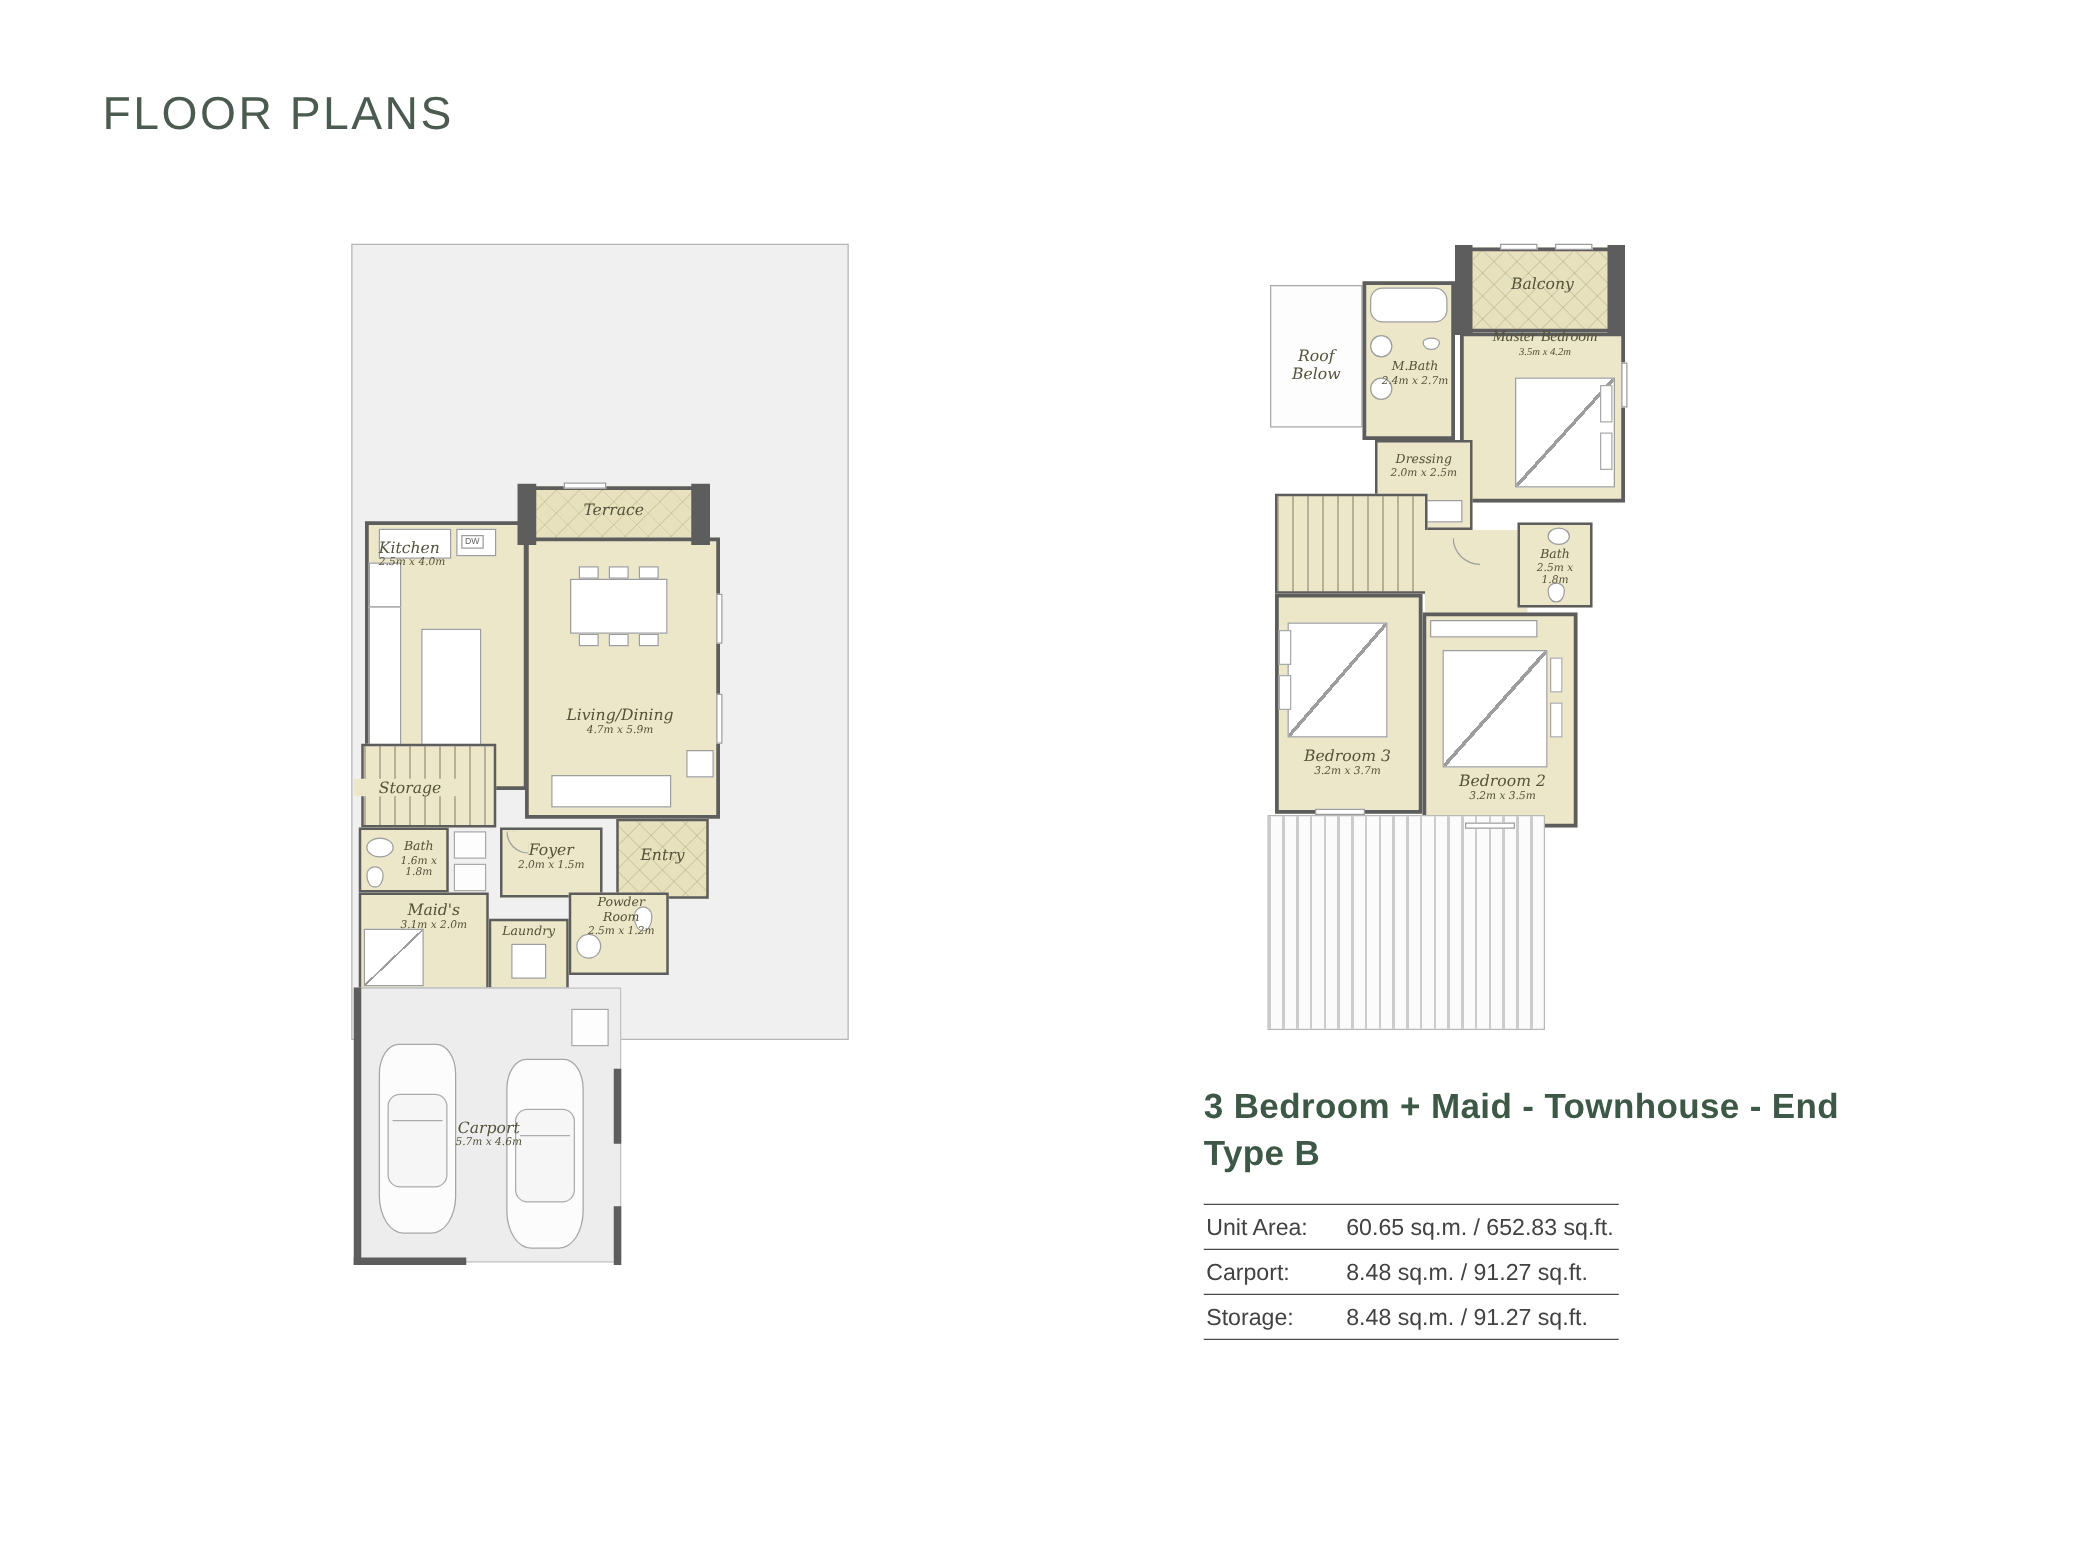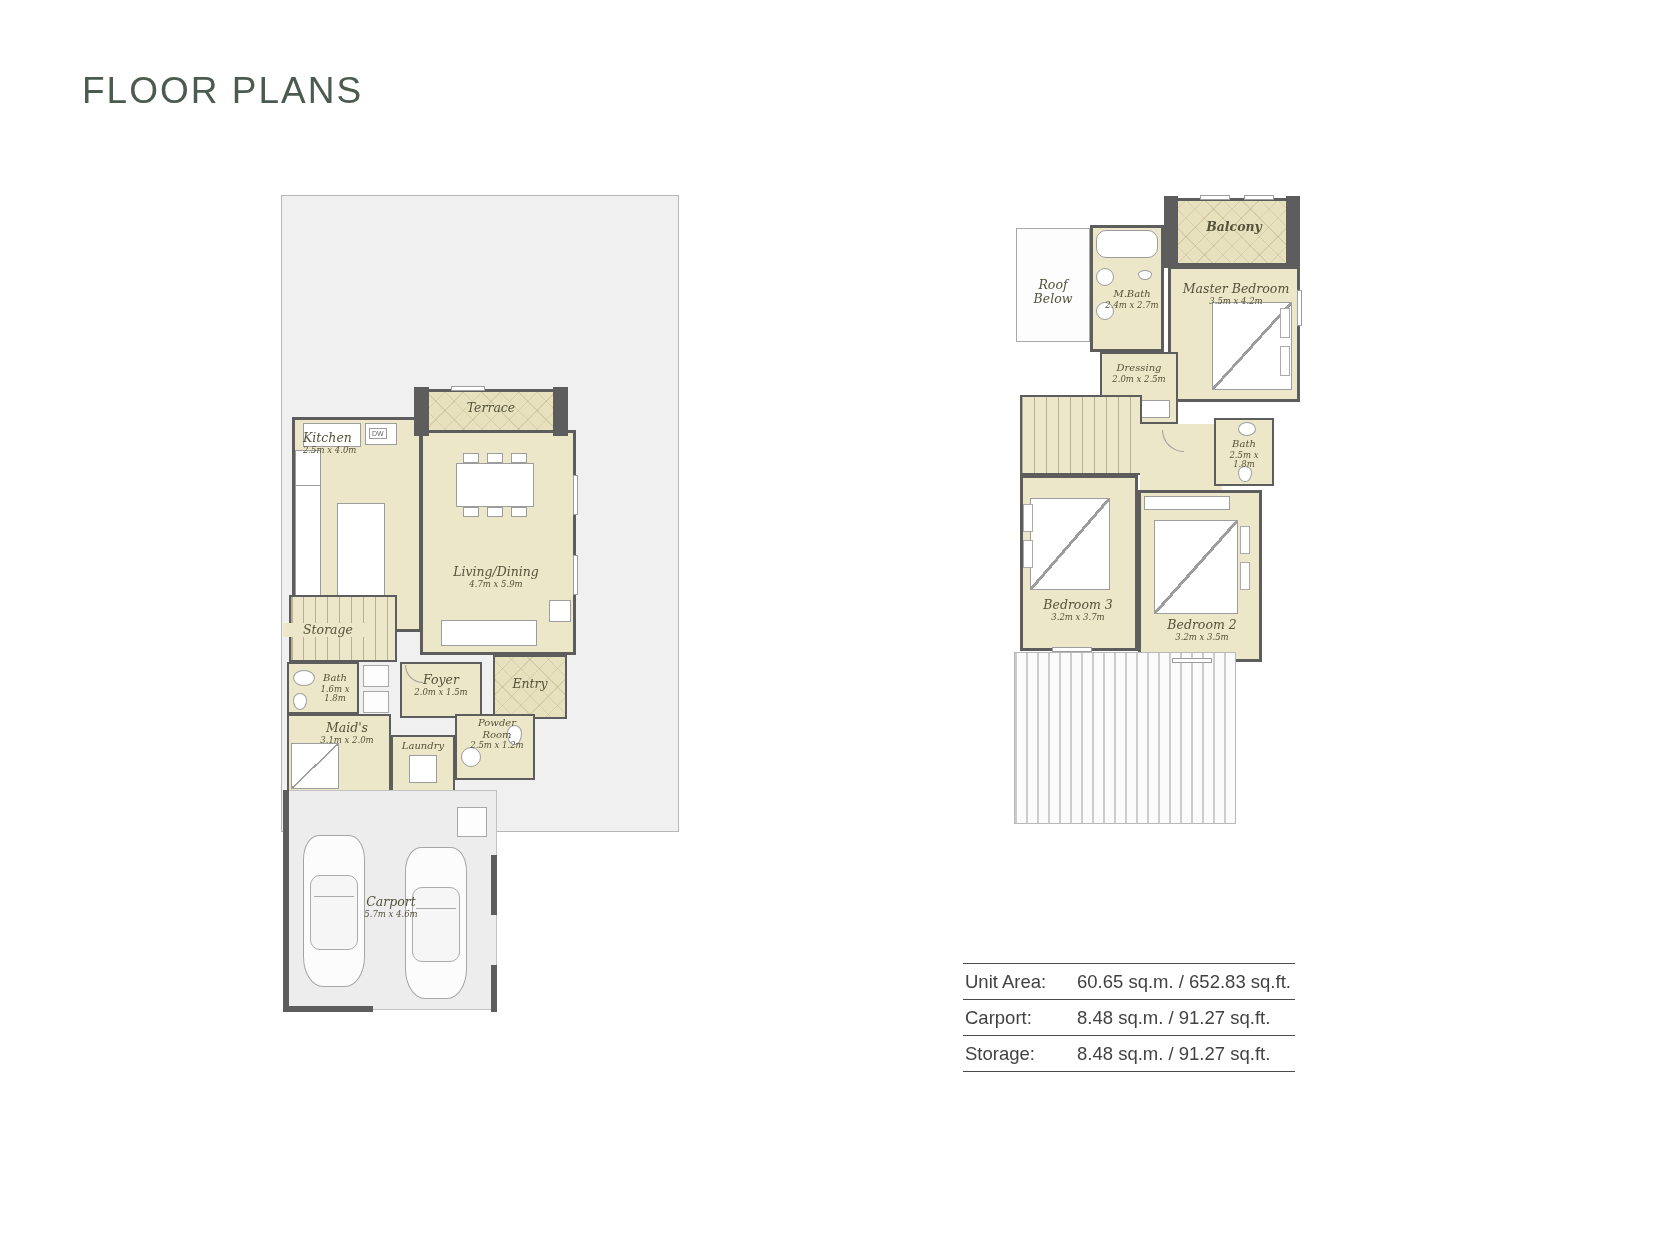--- a/index.html
+++ b/index.html
@@ -188,30 +188,30 @@
     <div class="rlabel" style="left:92px;top:98px;width:56px;font-style:italic;">
       <span class="rname sm">M.Bath</span>
       <span class="rdims">2.4m x 2.7m</span>
     </div>
 
     <div class="room patterned" style="left:160px;top:8px;width:120px;height:68px;"></div>
     <div class="wall-seg" style="left:152px;top:6px;width:14px;height:72px;"></div>
     <div class="wall-seg" style="left:274px;top:6px;width:14px;height:72px;"></div>
     <div class="win" style="left:188px;top:5px;width:30px;height:5px;"></div>
     <div class="win" style="left:232px;top:5px;width:30px;height:5px;"></div>
-    <div class="rlabel" style="left:180px;top:30px;width:84px;font-weight:bold;">
+    <div class="rlabel" style="left:180px;top:30px;width:84px;">
       <span class="rname">Balcony</span>
     </div>
 
     <div class="room" style="left:156px;top:76px;width:132px;height:136px;"></div>
     <div class="win" style="left:285px;top:100px;width:5px;height:36px;"></div>
     <div class="furn bed" style="left:200px;top:112px;width:80px;height:88px;"></div>
     <div class="pillow" style="left:268px;top:118px;width:10px;height:30px;"></div>
     <div class="pillow" style="left:268px;top:156px;width:10px;height:30px;"></div>
-    <div class="rlabel" style="left:164px;top:92px;width:120px;">
+    <div class="rlabel" style="left:164px;top:72px;width:120px;font-family:Liberation Serif, serif;">
       <span class="rname">Master Bedroom</span>
       <span class="rdims">3.5m x 4.2m</span>
     </div>
 
     <div class="room thin" style="left:88px;top:162px;width:78px;height:72px;"></div>
     <div class="furn" style="left:94px;top:210px;width:64px;height:18px;"></div>
     <div class="rlabel" style="left:94px;top:172px;width:66px;">
       <span class="rname sm">Dressing</span>
       <span class="rdims">2.0m x 2.5m</span>
     </div>
@@ -245,20 +245,24 @@
     <div class="pillow" style="left:228px;top:336px;width:10px;height:28px;"></div>
     <div class="pillow" style="left:228px;top:372px;width:10px;height:28px;"></div>
     <div class="rlabel" style="left:142px;top:428px;width:96px;">
       <span class="rname">Bedroom 2</span>
       <span class="rdims">3.2m x 3.5m</span>
     </div>
 
     <div class="hatch-v" style="left:2px;top:462px;width:222px;height:172px;"></div>
   </div>
 
+  <div class="unit-heading">
+    <div>3 Bedroom + Maid - Townhouse - End</div>
+    <div>Type B</div>
+  </div>
 
   <div class="area-table">
     <div class="area-row">
       <span class="area-label">Unit Area:</span>
       <span class="area-value">60.65 sq.m.  / 652.83 sq.ft.</span>
     </div>
     <div class="area-row">
       <span class="area-label">Carport:</span>
       <span class="area-value">8.48 sq.m.  / 91.27 sq.ft.</span>
     </div>

